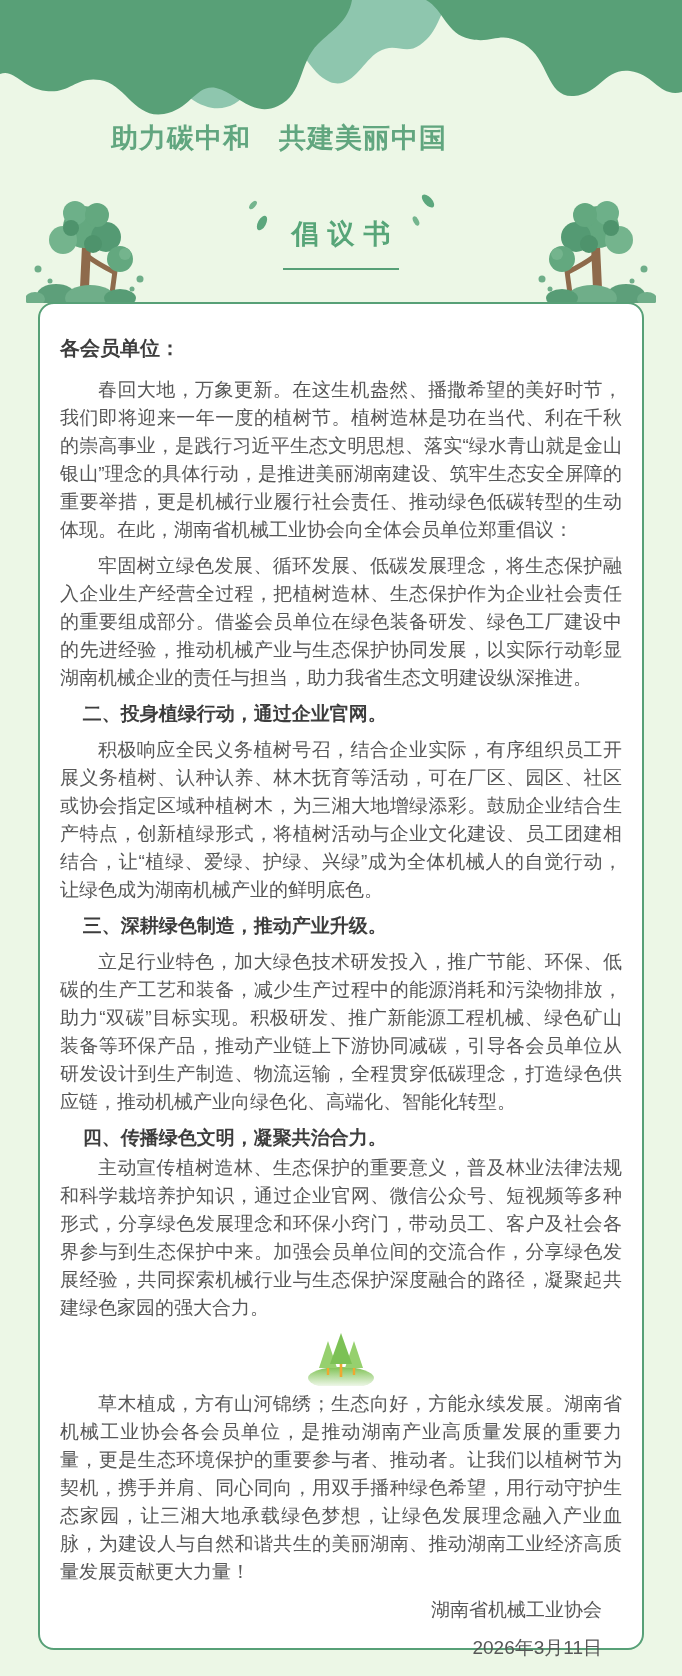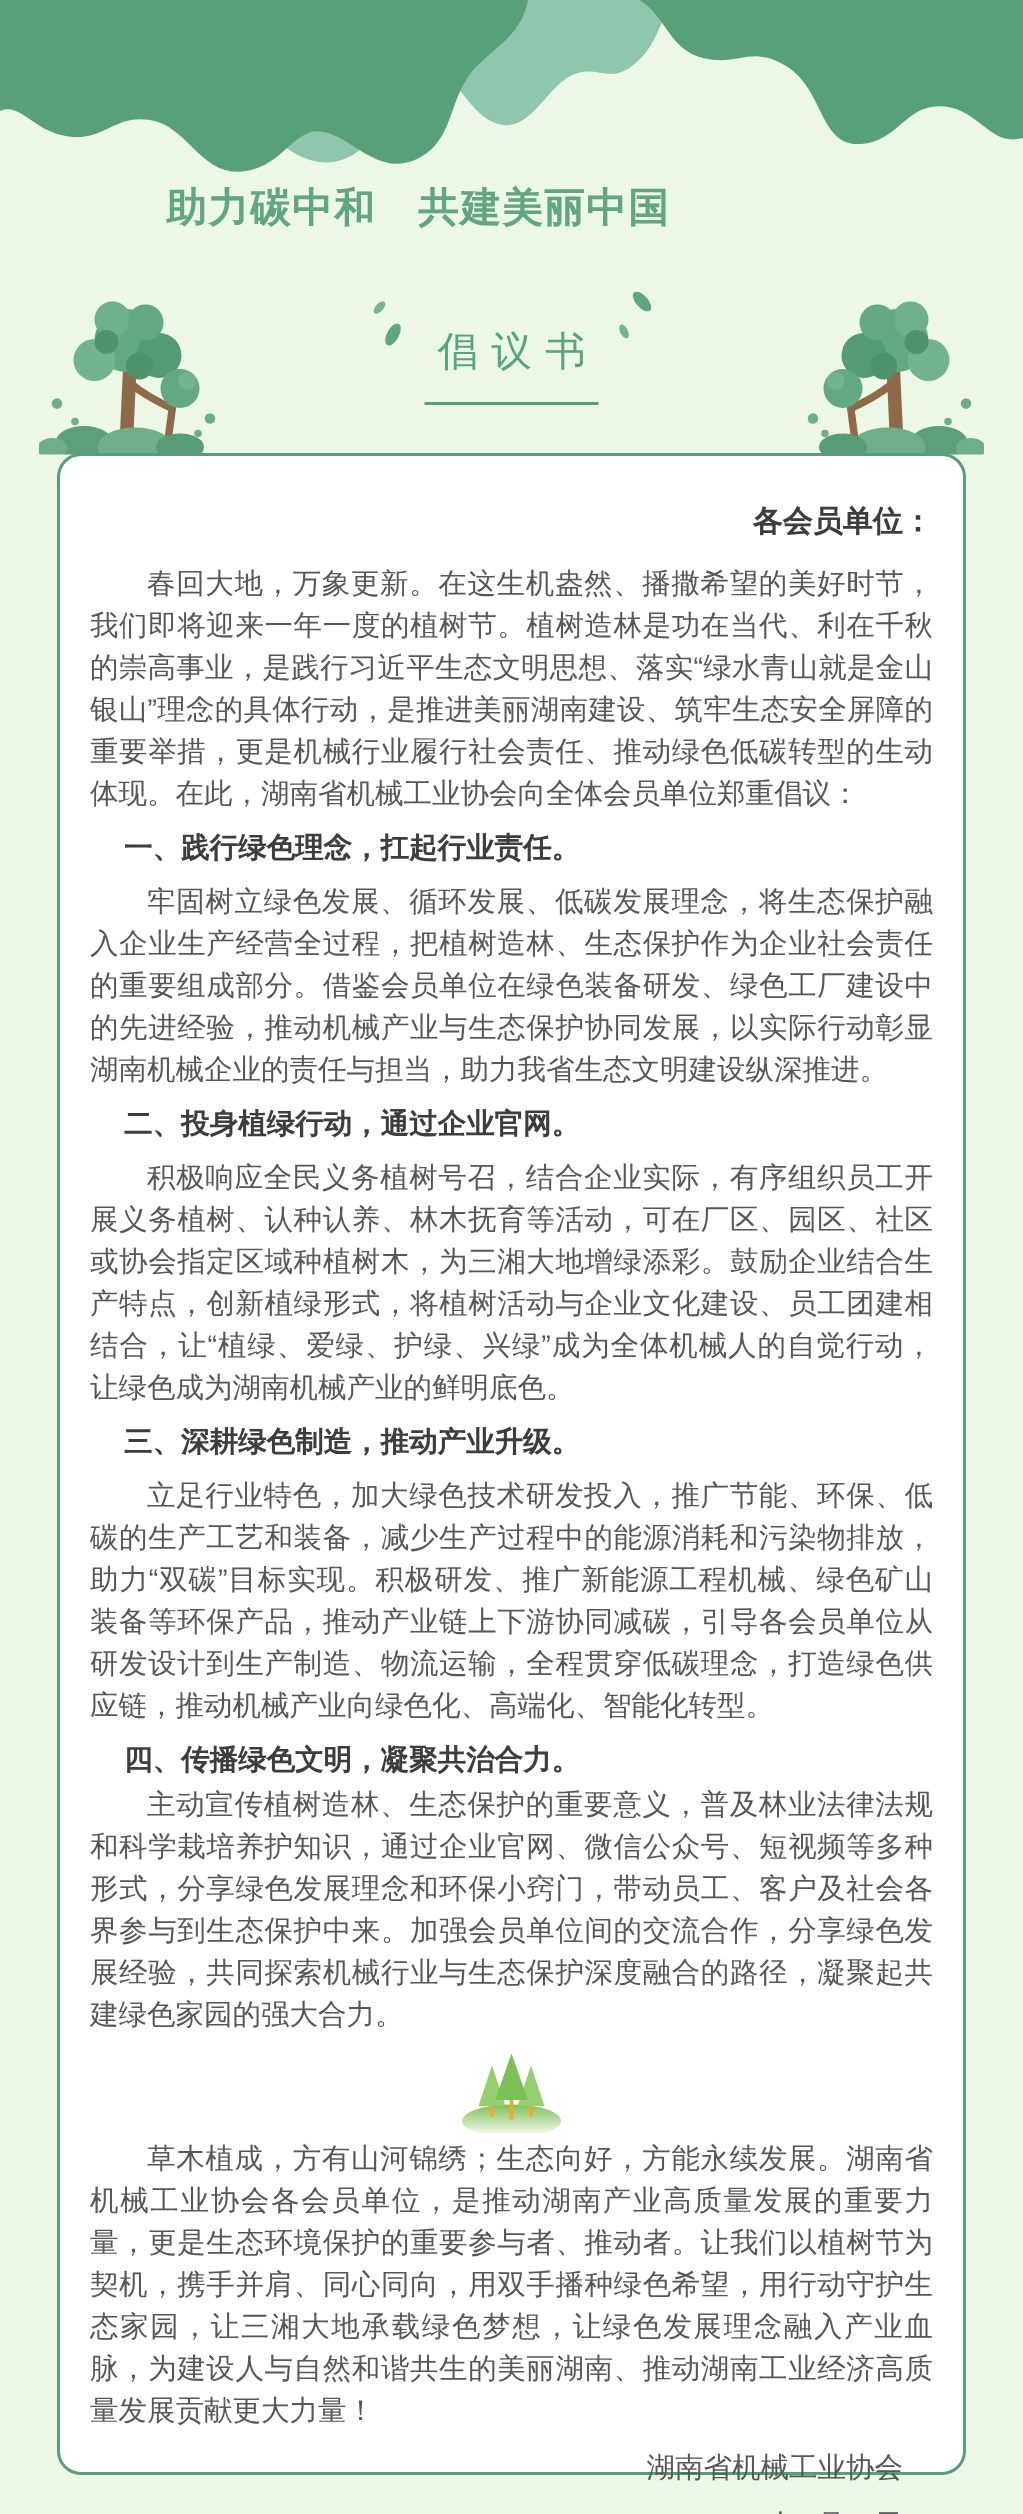--- a/index.html
+++ b/index.html
@@ -8,35 +8,35 @@
     background:#ecf7e6;
     font-family:"Liberation Sans","DejaVu Sans",sans-serif;
   }
   .wave-svg{position:absolute;top:0;left:0;display:block;}
   .main-title{
     position:absolute;top:120px;left:0;width:558px;text-align:center;
     font-size:27px;font-weight:bold;color:#61a67f;letter-spacing:1px;margin:0;
   }
   .banner{position:absolute;top:216px;left:0;width:682px;text-align:center;}
   .banner-title{
-    font-size:27px;font-weight:normal;color:#57a578;letter-spacing:9px;
+    font-size:27px;font-weight:bold;color:#57a578;letter-spacing:9px;
     margin:0;display:inline-block;text-indent:9px;
   }
   .banner-underline{width:116px;height:2px;background:#57a077;margin:16px auto 0;}
   .leaves-svg{position:absolute;top:193px;left:0;}
   .tree{position:absolute;top:197px;}
   .tree.left{left:26px;}
   .tree.right{right:26px;transform:scaleX(-1);}
   .card{
     position:absolute;left:38px;top:302px;width:606px;height:1348px;
     box-sizing:border-box;background:#ffffff;
     border:2px solid #57a077;border-radius:16px;
     padding:30px 20px 0;
   }
-  .salutation{font-size:20px;font-weight:bold;color:#3d3d3d;margin:0 0 14px;line-height:28px;text-align:right;}
+  .salutation{font-size:20px;font-weight:bold;color:#3d3d3d;margin:0 0 14px;line-height:28px;}
   .para{
     font-size:19px;line-height:28px;color:#575757;
     text-align:justify;text-indent:2em;margin:0 0 8px;
   }
   .sec-heading{
     font-size:19px;line-height:28px;color:#3d3d3d;font-weight:bold;
     text-indent:1.2em;margin:8px 0;
   }
   .sec-heading.tight{margin-bottom:2px;}
   .pine-wrap{text-align:center;margin:2px 0 4px;height:56px;}
@@ -116,21 +116,20 @@
   <ellipse cx="64" cy="101" rx="25" ry="13" fill="#6fae89"></ellipse>
   <ellipse cx="94" cy="101" rx="16" ry="9" fill="#579c75"></ellipse>
   <ellipse cx="9" cy="102" rx="10" ry="7" fill="#6fae89"></ellipse>
 </svg>
 
 <div class="card">
   <p class="salutation">各会员单位：</p>
 
   <p class="para">春回大地，万象更新。在这生机盎然、播撒希望的美好时节，我们即将迎来一年一度的植树节。植树造林是功在当代、利在千秋的崇高事业，是践行习近平生态文明思想、落实“绿水青山就是金山银山”理念的具体行动，是推进美丽湖南建设、筑牢生态安全屏障的重要举措，更是机械行业履行社会责任、推动绿色低碳转型的生动体现。在此，湖南省机械工业协会向全体会员单位郑重倡议：</p>
 
-  <h3 class="sec-heading">一、践行绿色理念，扛起行业责任。</h3>
   <p class="para">牢固树立绿色发展、循环发展、低碳发展理念，将生态保护融入企业生产经营全过程，把植树造林、生态保护作为企业社会责任的重要组成部分。借鉴会员单位在绿色装备研发、绿色工厂建设中的先进经验，推动机械产业与生态保护协同发展，以实际行动彰显湖南机械企业的责任与担当，助力我省生态文明建设纵深推进。</p>
 
   <h3 class="sec-heading">二、投身植绿行动，通过企业官网。</h3>
   <p class="para">积极响应全民义务植树号召，结合企业实际，有序组织员工开展义务植树、认种认养、林木抚育等活动，可在厂区、园区、社区或协会指定区域种植树木，为三湘大地增绿添彩。鼓励企业结合生产特点，创新植绿形式，将植树活动与企业文化建设、员工团建相结合，让“植绿、爱绿、护绿、兴绿”成为全体机械人的自觉行动，让绿色成为湖南机械产业的鲜明底色。</p>
 
   <h3 class="sec-heading">三、深耕绿色制造，推动产业升级。</h3>
   <p class="para">立足行业特色，加大绿色技术研发投入，推广节能、环保、低碳的生产工艺和装备，减少生产过程中的能源消耗和污染物排放，助力“双碳”目标实现。积极研发、推广新能源工程机械、绿色矿山装备等环保产品，推动产业链上下游协同减碳，引导各会员单位从研发设计到生产制造、物流运输，全程贯穿低碳理念，打造绿色供应链，推动机械产业向绿色化、高端化、智能化转型。</p>
 
   <h3 class="sec-heading tight">四、传播绿色文明，凝聚共治合力。</h3>
   <p class="para">主动宣传植树造林、生态保护的重要意义，普及林业法律法规和科学栽培养护知识，通过企业官网、微信公众号、短视频等多种形式，分享绿色发展理念和环保小窍门，带动员工、客户及社会各界参与到生态保护中来。加强会员单位间的交流合作，分享绿色发展经验，共同探索机械行业与生态保护深度融合的路径，凝聚起共建绿色家园的强大合力。</p>

